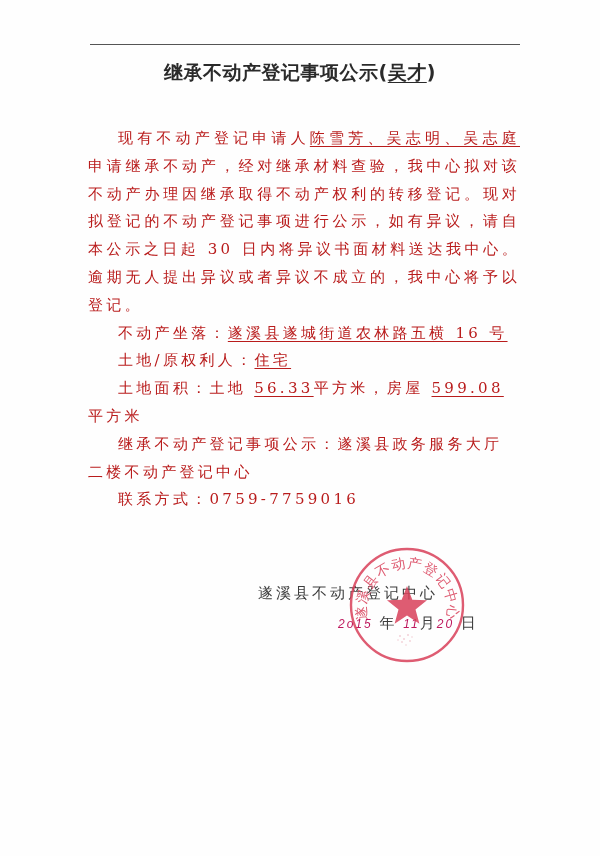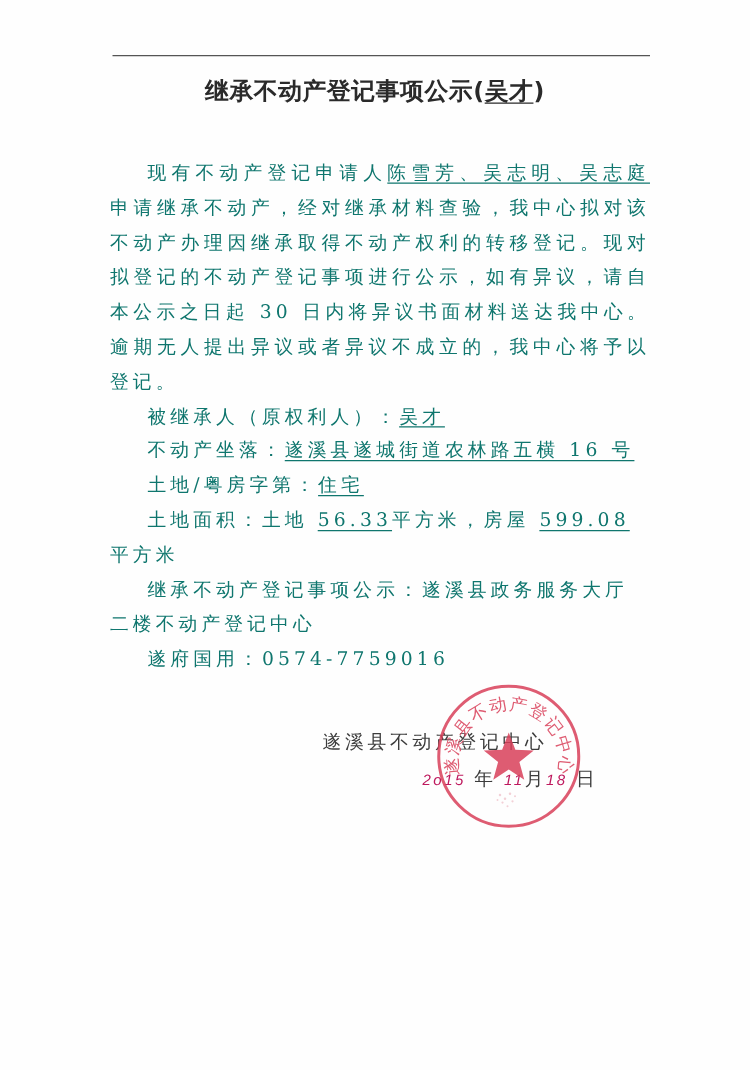--- a/index.html
+++ b/index.html
@@ -46,21 +46,21 @@
       text-underline-offset: 3px;
     }
     .body-text {
       position: absolute;
       left: 88px;
       top: 125px;
       width: 432px;
       font-size: 15px;
       line-height: 27.8px;
       letter-spacing: 3.3px;
-      color: #0f766e;
+      color: #b91c1c;
     }
     .para {
       margin: 0;
       text-indent: 30px;
       text-align: justify;
     }
     .field {
       margin: 0;
       text-indent: 30px;
     }
@@ -113,50 +113,47 @@
 
   <div class="title">
     <span>继承不动产登记事项公示(</span><span class="u">吴才</span><span>)</span>
   </div>
 
   <div class="body-text">
     <p class="para">
       <span>现有不动产登记申请人</span><span class="u">陈雪芳、吴志明、吴志庭</span><span>申请继承不动产，经对继承材料查验，我中心拟对该不动产办理因继承取得不动产权利的转移登记。现对拟登记的不动产登记事项进行公示，如有异议，请自本公示之日起 30 日内将异议书面材料送达我中心。逾期无人提出异议或者异议不成立的，我中心将予以登记。</span>
     </p>
 
-    <p class="field">
-      <span>被继承人（原权利人）：</span><span class="u">吴才</span>
-    </p>
 
     <p class="field">
       <span>不动产坐落：</span><span class="u">遂溪县遂城街道农林路五横 16 号</span>
     </p>
 
 
     <p class="field">
-      <span>土地/粤房字第：</span><span class="u">住宅</span>
+      <span>土地/原权利人：</span><span class="u">住宅</span>
     </p>
 
     <p class="field">
       <span>土地面积：</span><span>土地 </span><span class="u">56.33</span><span>平方米，</span><span>房屋 </span><span class="u">599.08</span><span>平方米</span>
     </p>
 
     <p class="field">
       <span>继承不动产登记事项公示：</span><span>遂溪县政务服务大厅二楼不动产登记中心</span>
     </p>
 
     <p class="field">
-      <span>遂府国用：</span><span>0574-7759016</span>
+      <span>联系方式：</span><span>0759-7759016</span>
     </p>
   </div>
 
   <div class="sign-org">遂溪县不动产登记中心</div>
 
   <div class="sign-date">
-    <span class="hand">2o15</span><span> 年 </span><span class="hand">11</span><span>月</span><span class="hand">18</span><span> 日</span>
+    <span class="hand">2o15</span><span> 年 </span><span class="hand">11</span><span>月</span><span class="hand">20</span><span> 日</span>
   </div>
 
   <svg class="stamp" viewBox="0 0 118 118" xmlns="http://www.w3.org/2000/svg">
     <defs>
       <path id="sealArc" d="M 19 72 A 41 41 0 1 1 99 72" fill="none"></path>
     </defs>
     <circle cx="59" cy="59" r="56" fill="none" stroke="#d9405a" stroke-width="2.4"></circle>
     <text font-family="DejaVu Serif, serif" font-size="14" fill="#d9405a" letter-spacing="1">
       <textPath href="#sealArc" startOffset="50%" text-anchor="middle">遂溪县不动产登记中心</textPath>
     </text>

